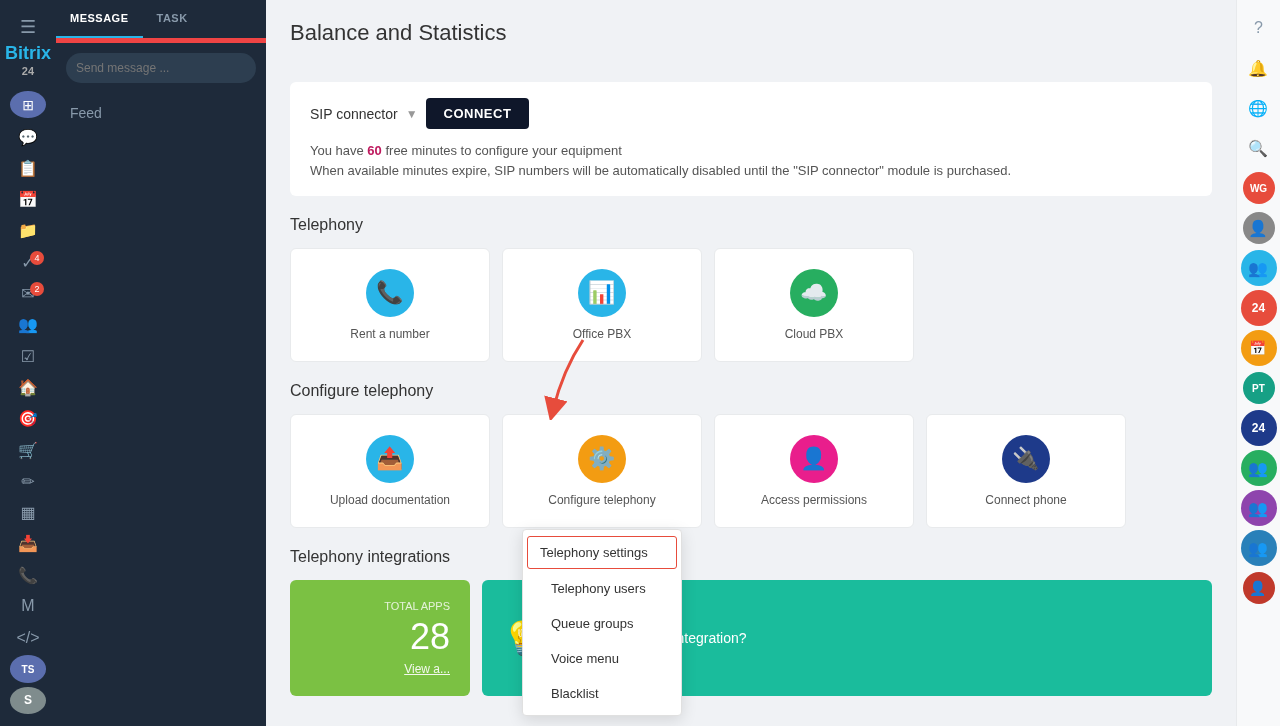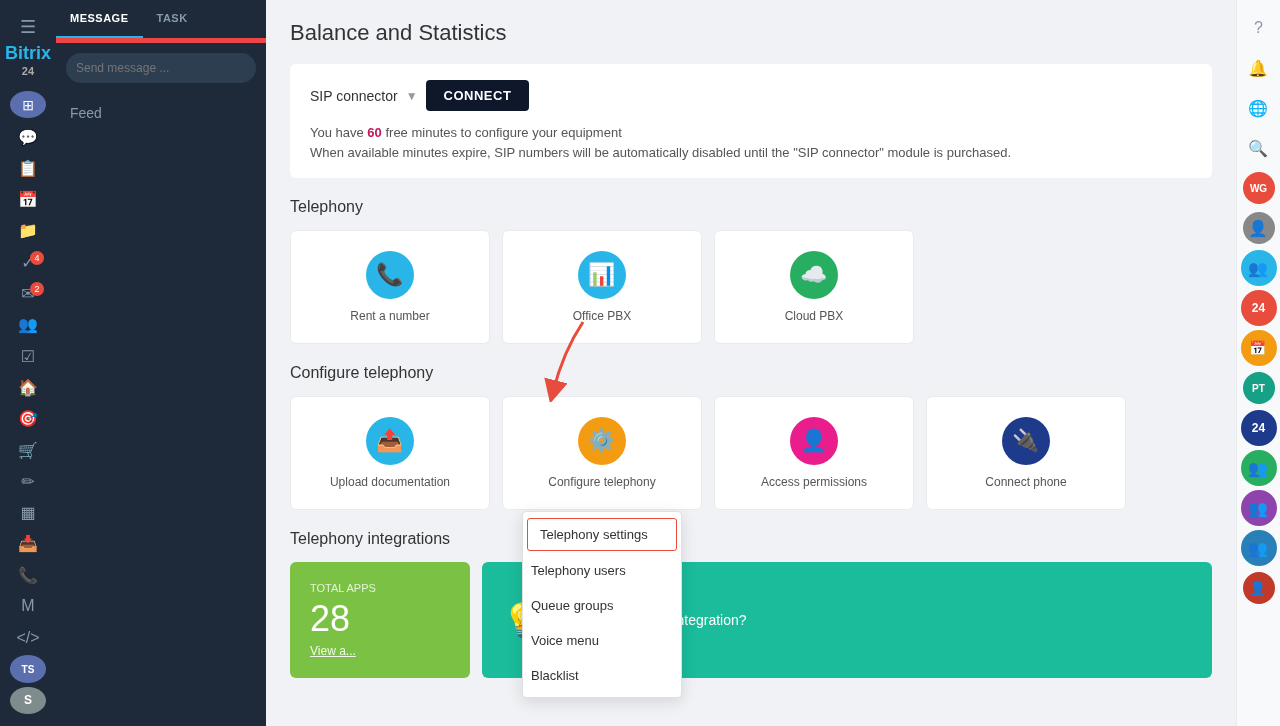--- a/index.html
+++ b/index.html
@@ -66,21 +66,21 @@
     }
 
     
     .main-content {
       flex: 1;
       background: #f0f2f5;
       overflow-y: auto;
       padding: 20px 24px;
     }
     .page-title {
-      font-size: 22px; font-weight: 400; color: #333; margin-bottom: 18px;
+      font-size: 22px; font-weight: 400; color: #333; margin-bottom: 36px;
     }
 
     
     .sip-card {
       background: white; border-radius: 6px; padding: 16px 20px; margin-bottom: 20px;
       display: flex; gap: 8px; align-items: center;
     }
     .sip-left { flex: 1; }
     .sip-selector {
       display: flex; align-items: center; gap: 8px; margin-bottom: 12px;
@@ -119,27 +119,27 @@
     }
     .card-label { font-size: 12px; color: #555; text-align: center; }
 
     
     .dropdown-menu {
       position: absolute; left: 50%; top: calc(100% + 2px); transform: translateX(-50%);
       background: white; border: 1px solid #e0e0e0; border-radius: 4px;
       box-shadow: 0 4px 16px rgba(0,0,0,0.12); z-index: 100; min-width: 160px; padding: 4px 0;
     }
     .dropdown-item {
-      padding: 10px 8px; font-size: 13px; color: #333; cursor: pointer; white-space: nowrap;
+      padding: 10px 28px; font-size: 13px; color: #333; cursor: pointer; white-space: nowrap;
     }
     .dropdown-item.active { background: #fff; border: 1px solid #e74c3c; border-radius: 3px; margin: 2px 4px; padding: 8px 12px; }
 
     
     .integrations-row {
-      display: flex; gap: 12px; margin-top: 4px;
+      display: flex; gap: 12px; margin-top: 4px; text-align: right;
     }
     .integration-card-green {
       background: #7bc143; border-radius: 6px; padding: 20px; color: white; min-width: 180px;
     }
     .integration-total { font-size: 11px; opacity: 0.8; }
     .integration-count { font-size: 36px; font-weight: 300; margin: 4px 0; }
     .integration-link { font-size: 12px; opacity: 0.9; text-decoration: underline; cursor: pointer; }
     .integration-card-teal {
       background: #1abc9c; border-radius: 6px; padding: 20px; color: white; flex: 1;
       display: flex; align-items: center; gap: 14px;

